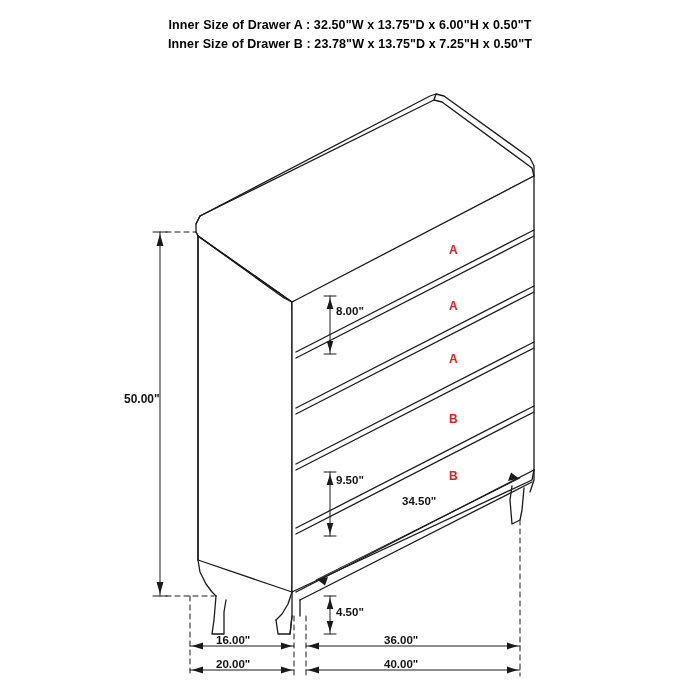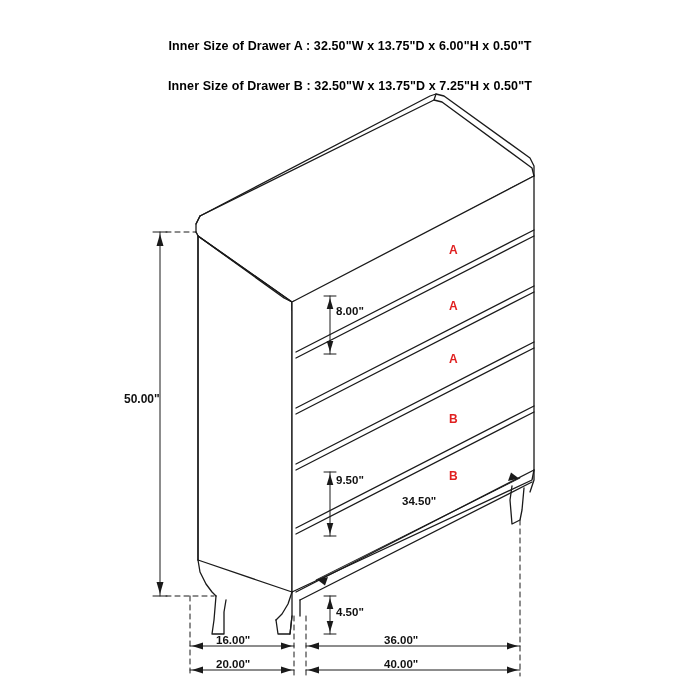--- a/index.html
+++ b/index.html
@@ -23,21 +23,21 @@
     top: 16px;
     left: 0;
     width: 700px;
     text-align: center;
     font-size: 12.5px;
     font-weight: bold;
     color: #000;
     line-height: 1.55;
     letter-spacing: 0.1px;
   }
-  .header div { white-space: nowrap; margin-top: 21px; }
+  .header div { white-space: nowrap; }
 
   svg#drawing {
     position: absolute;
     top: 0;
     left: 0;
   }
   .lbl {
     position: absolute;
     font-size: 11.5px;
     font-weight: bold;
@@ -52,21 +52,21 @@
     font-size: 12px;
   }
 </style>
 </head>
 <body>
 
 <div id="page">
 
   <div class="header">
     <div>Inner Size of Drawer A : 32.50"W x 13.75"D x 6.00"H x 0.50"T</div>
-    <div>Inner Size of Drawer B : 32.50"W x 13.75"D x 7.25"H x 0.50"T</div>
+    <div>Inner Size of Drawer B : 23.78"W x 13.75"D x 7.25"H x 0.50"T</div>
   </div>
 
   <svg id="drawing" width="700" height="700" viewBox="0 0 700 700">
     <g fill="none" stroke="#1a1a1a" stroke-width="1.3" stroke-linejoin="round" stroke-linecap="round">
 
       <g>
         <path d="M196,232 L196,224 L200,216 L430,96 L436,94 L444,96 L530,158 L534,166 L534,176 L300,300 L292,302 L284,298 L198,236 Z" fill="#ffffff"></path>
         <path d="M200,216 L434,100 L442,102 L532,168 L534,176"></path>
         <path d="M196,224 L200,216"></path>
         <path d="M434,100 L436,94"></path>

